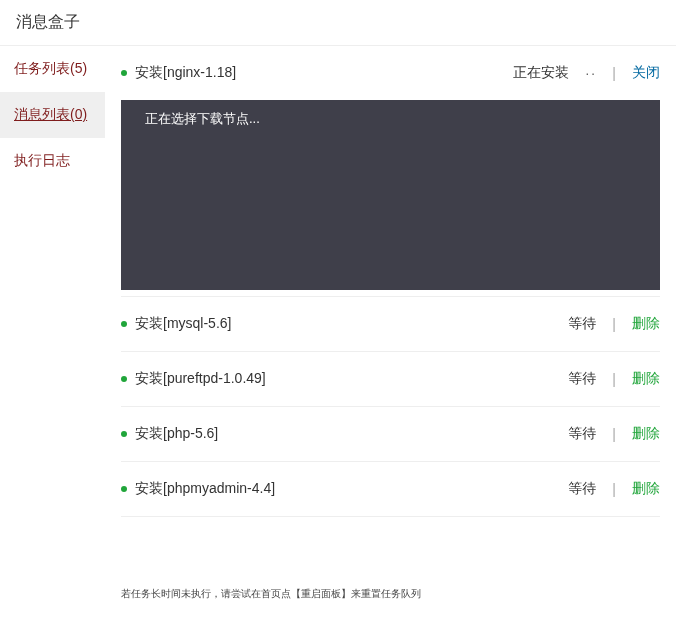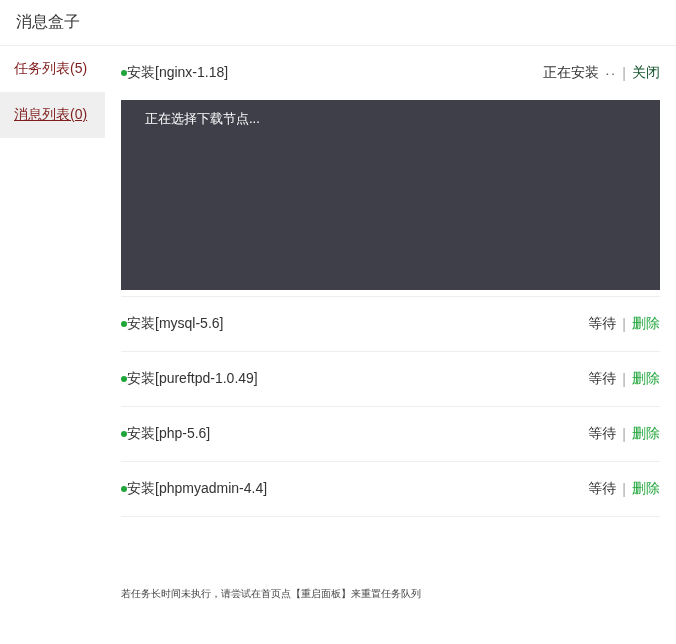--- a/index.html
+++ b/index.html
@@ -55,54 +55,54 @@
   }
   .task-row {
     display: flex;
     align-items: center;
     justify-content: space-between;
     padding: 18px 0;
   }
   .task-left {
     display: flex;
     align-items: center;
-    gap: 0;
+    gap: 8px;
   }
   .dot {
     width: 6px;
     height: 6px;
     border-radius: 50%;
     background: #20a53a;
     flex-shrink: 0;
   }
   .task-name {
     color: #333;
     font-size: 14px;
   }
   .task-right {
     display: flex;
     align-items: center;
-    gap: 6px;
+    gap: 16px;
     font-size: 14px;
     color: #333;
   }
   .spinner {
     display: inline-block;
     letter-spacing: 1px;
     color: #666;
   }
   .sep {
     color: #aaa;
   }
   .link {
     color: #20a53a;
     cursor: pointer;
   }
   .link-plain {
-    color: #14532d;
+    color: #0369a1;
     cursor: pointer;
   }
   .console {
     background: #3f3f4a;
     color: #fff;
     padding: 10px 24px;
     font-size: 13px;
     height: 190px;
     margin-bottom: 6px;
     white-space: pre-wrap;
@@ -124,20 +124,23 @@
 
 <div class="body">
 
   <div class="sidebar">
     <div class="sidebar-item">
       <span>任务列表(5)</span>
     </div>
     <div class="sidebar-item active">
       <span>消息列表(0)</span>
     </div>
+    <div class="sidebar-item">
+      <span>执行日志</span>
+    </div>
   </div>
 
   <div class="main">
 
     <div class="task">
       <div class="task-row">
         <div class="task-left">
           <span class="dot"></span>
           <span class="task-name">安装[nginx-1.18]</span>
         </div>

